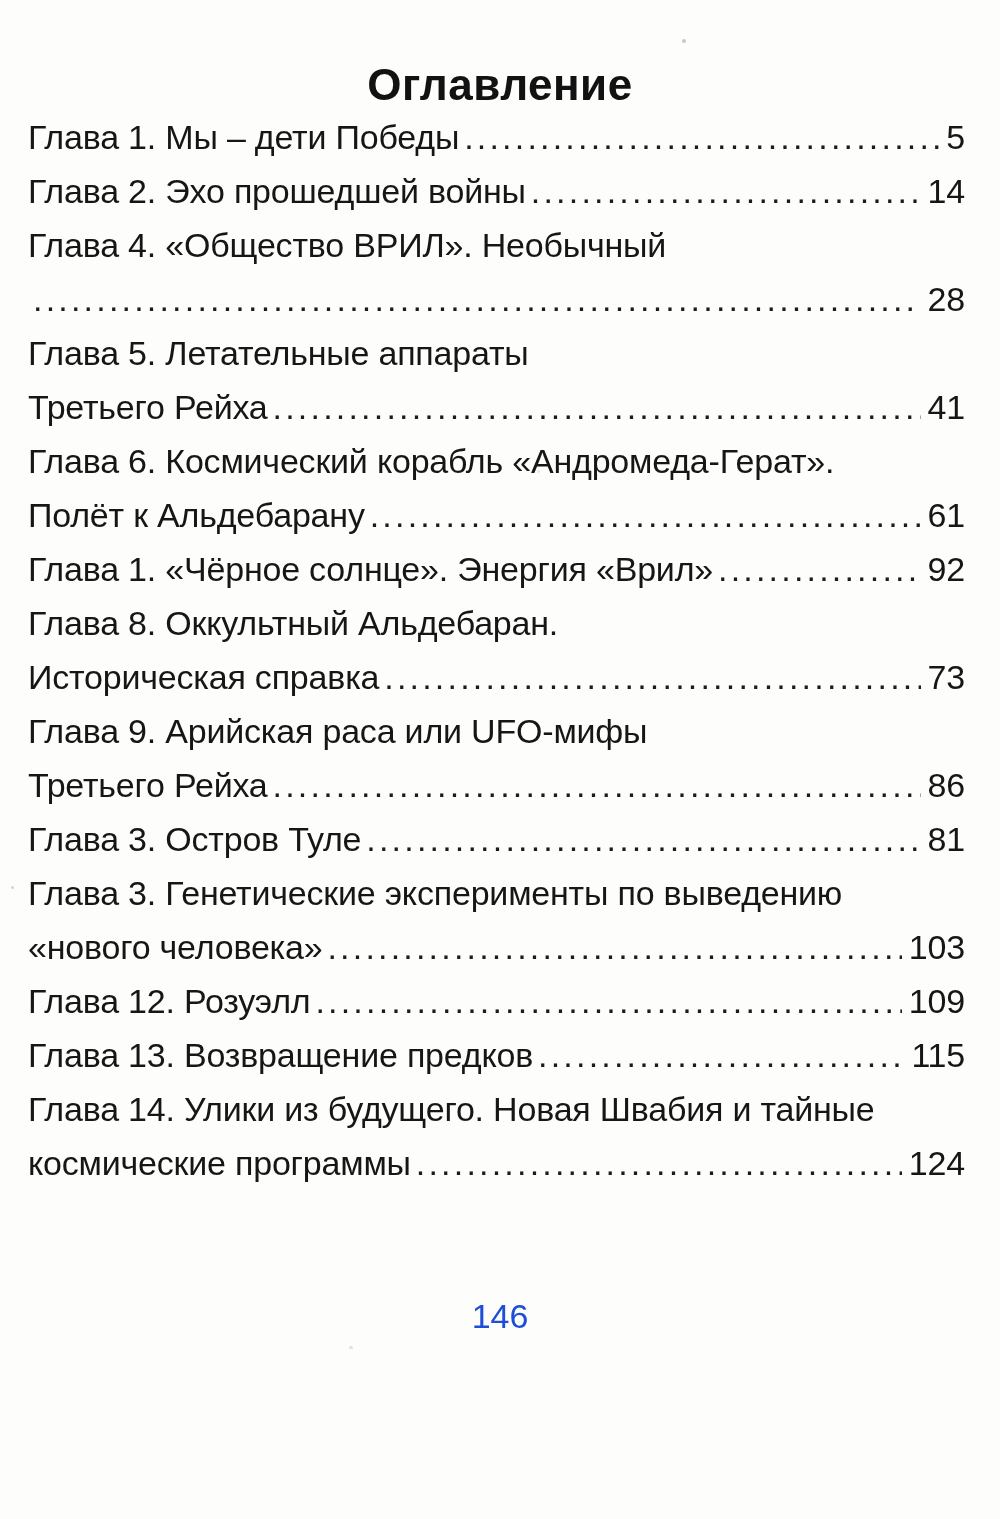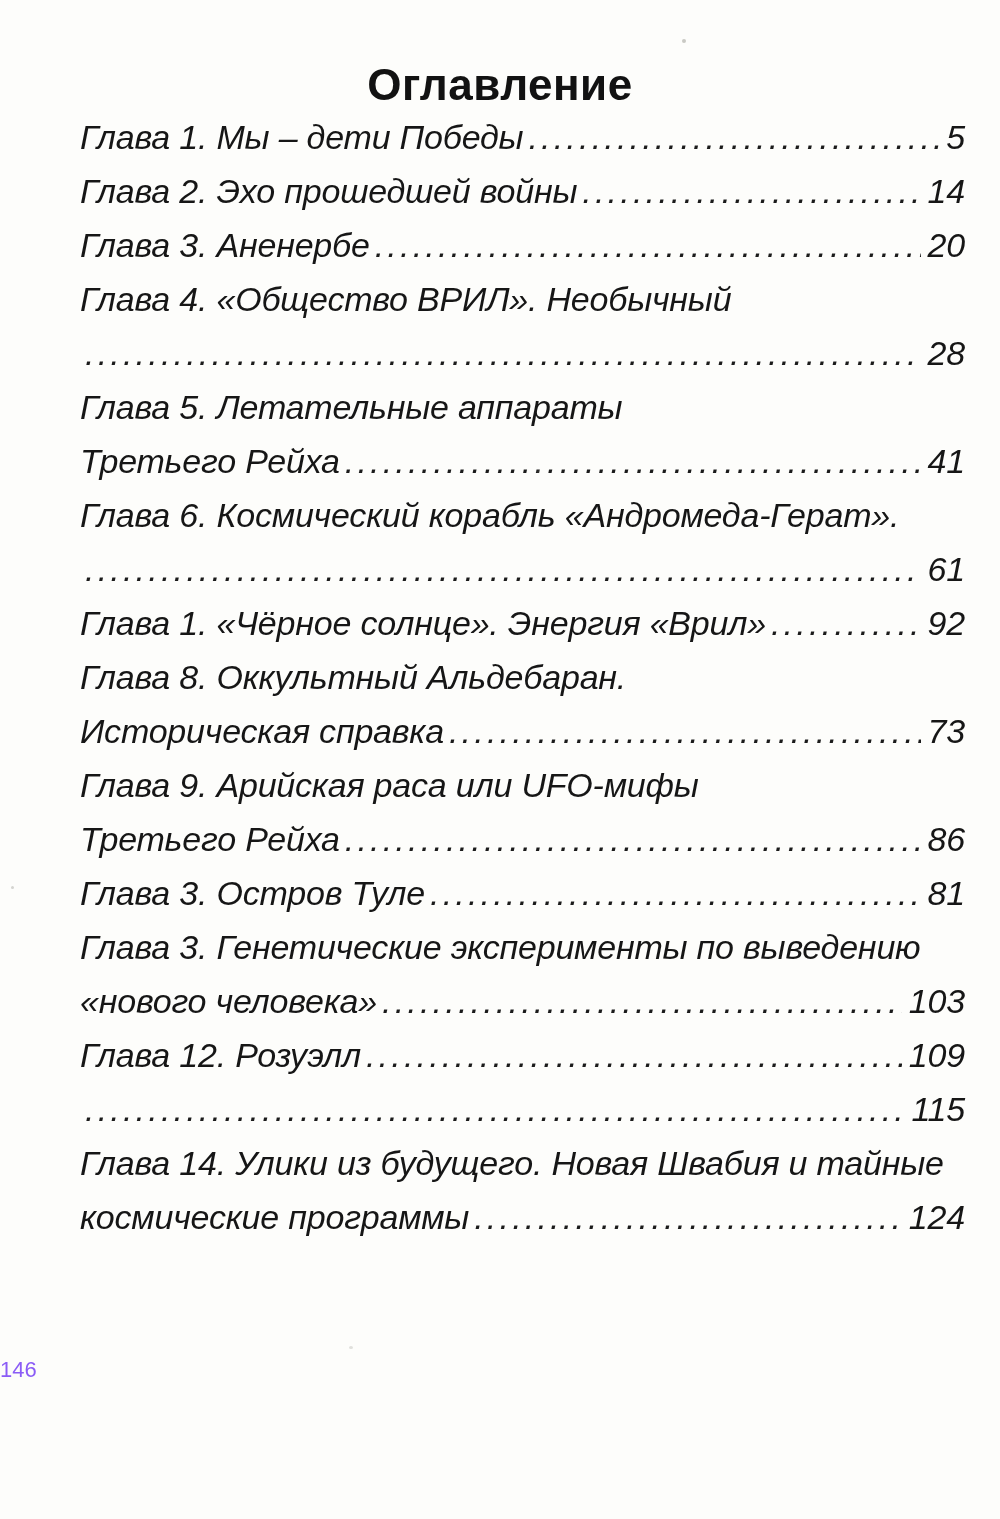--- a/index.html
+++ b/index.html
@@ -21,22 +21,21 @@
     padding-top: 54px;
     height: 62px;
     text-align: center;
     font-size: 44px;
     line-height: 62px;
     font-weight: 700;
     letter-spacing: 0.5px;
     color: #121212;
   }
   .toc {
-    margin: 48px 35px 0 80px; 
-    font-style: italic;
+    margin: 48px 35px 0 28px; 
   }
   .toc-row {
     display: flex;
     align-items: baseline;
     height: 54px;
     line-height: 54px;
     font-size: 34px;
     letter-spacing: -0.2px;
     white-space: nowrap;
   }
@@ -53,24 +52,24 @@
     content: "..........................................................................................................................";
   }
   .toc-row .p {
     flex: 0 0 auto;
     padding-left: 4px;
     text-align: right;
   }
   .toc-row.nopage .dots { visibility: hidden; }
   .page-footer {
     margin-top: 106px;
-    text-align: left;
-    font-size: 22px;
+    text-align: center;
+    font-size: 34px;
     line-height: 40px;
-    color: #8b5cf6;
+    color: #1d4ed8;
   }
   
   .speck {
     position: absolute;
     border-radius: 50%;
     background: #8a8a80;
   }
   .speck.s1 { left: 682px; top: 39px;  width: 4px; height: 4px; opacity: .45; }
   .speck.s2 { left: 11px;  top: 886px; width: 3px; height: 3px; opacity: .35; }
   .speck.s3 { left: 349px; top: 1346px; width: 4px; height: 3px; opacity: .25; }
@@ -88,25 +87,20 @@
     <div class="toc-row">
       <span class="t">Глава 1. Мы – дети Победы</span>
         <span class="dots"></span>
         <span class="p">5</span>
     </div>
     <div class="toc-row">
       <span class="t">Глава 2. Эхо прошедшей войны</span>
         <span class="dots"></span>
         <span class="p">14</span>
     </div>
-    <div class="toc-row">
-      <span class="t">Глава 3. Аненербе</span>
-        <span class="dots"></span>
-        <span class="p">20</span>
-    </div>
     <div class="toc-row nopage">
       <span class="t">Глава 4. «Общество ВРИЛ». Необычный</span>
         <span class="dots"></span>
     </div>
     <div class="toc-row">
         <span class="dots"></span>
         <span class="p">28</span>
     </div>
     <div class="toc-row nopage">
       <span class="t">Глава 5. Летательные аппараты</span>
@@ -115,20 +109,21 @@
     <div class="toc-row">
       <span class="t">Третьего Рейха</span>
         <span class="dots"></span>
         <span class="p">41</span>
     </div>
     <div class="toc-row nopage">
       <span class="t">Глава 6. Космический корабль «Андромеда-Герат».</span>
         <span class="dots"></span>
     </div>
     <div class="toc-row">
+      <span class="t">Полёт к Альдебарану</span>
         <span class="dots"></span>
         <span class="p">61</span>
     </div>
     <div class="toc-row">
       <span class="t">Глава 1. «Чёрное солнце». Энергия «Врил»</span>
         <span class="dots"></span>
         <span class="p">92</span>
     </div>
     <div class="toc-row nopage">
       <span class="t">Глава 8. Оккультный Альдебаран.</span>
@@ -161,20 +156,21 @@
       <span class="t">«нового человека»</span>
         <span class="dots"></span>
         <span class="p">103</span>
     </div>
     <div class="toc-row">
       <span class="t">Глава 12. Розуэлл</span>
         <span class="dots"></span>
         <span class="p">109</span>
     </div>
     <div class="toc-row">
+      <span class="t">Глава 13. Возвращение предков</span>
         <span class="dots"></span>
         <span class="p">115</span>
     </div>
     <div class="toc-row nopage">
       <span class="t">Глава 14. Улики из будущего. Новая Швабия и тайные</span>
         <span class="dots"></span>
     </div>
     <div class="toc-row">
       <span class="t">космические программы</span>
         <span class="dots"></span>

